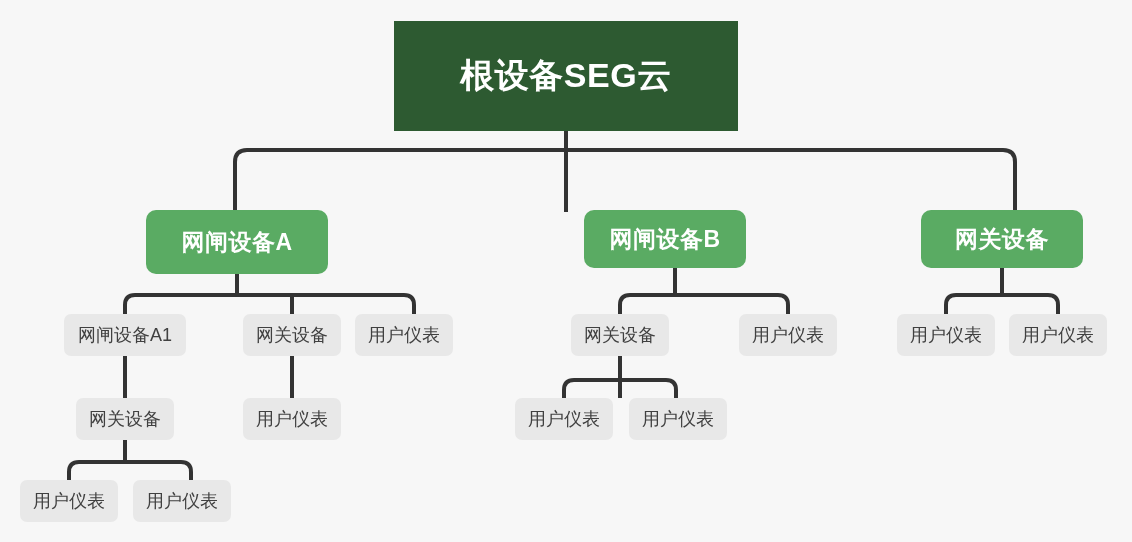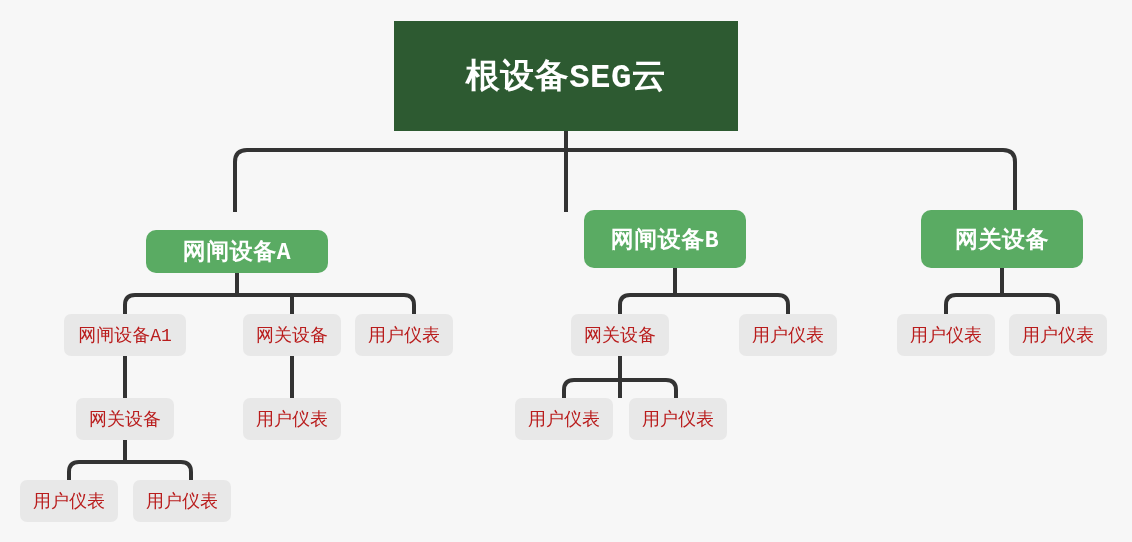--- a/index.html
+++ b/index.html
@@ -29,41 +29,40 @@
   }
   .node {
     position: absolute;
     box-sizing: border-box;
     display: flex;
     align-items: center;
     justify-content: center;
     text-align: center;
     white-space: nowrap;
     z-index: 2;
-    font-family: Liberation Mono, monospace;
   }
   .node-root {
     background: #2d5a31;
     color: #ffffff;
     font-weight: bold;
     font-size: 34px;
     border-radius: 0px;
     letter-spacing: 0.5px;
   }
   .node-branch {
     background: #5aab63;
     color: #ffffff;
     font-weight: bold;
     font-size: 23px;
     border-radius: 10px;
     letter-spacing: 0.5px;
   }
   .node-leaf {
     background: #e8e8e8;
-    color: #b91c1c;
+    color: #404040;
     font-weight: normal;
     font-size: 18px;
     border-radius: 7px;
   }
 </style>
 </head>
 <body>
 
 <div id="diagram">
 
@@ -95,21 +94,21 @@
 
       <path d="M1002 268 L1002 295"></path>
       <path d="M946 314 L946 305 Q946 295 956 295 L1048 295 Q1058 295 1058 305 L1058 314" stroke-linejoin="round"></path>
     </g>
   </svg>
 
   <div class="node node-root" style="left:394px; top:21px; width:344px; height:110px;">
     <span>根设备SEG云</span>
   </div>
 
-  <div class="node node-branch" style="left:146px; top:210px; width:182px; height:43px;margin-top:20px;">
+  <div class="node node-branch" style="left:146px; top:210px; width:182px; height:64px;">
     <span>网闸设备A</span>
   </div>
 
   <div class="node node-branch" style="left:584px; top:210px; width:162px; height:58px;">
     <span>网闸设备B</span>
   </div>
 
   <div class="node node-branch" style="left:921px; top:210px; width:162px; height:58px;">
     <span>网关设备</span>
   </div>

